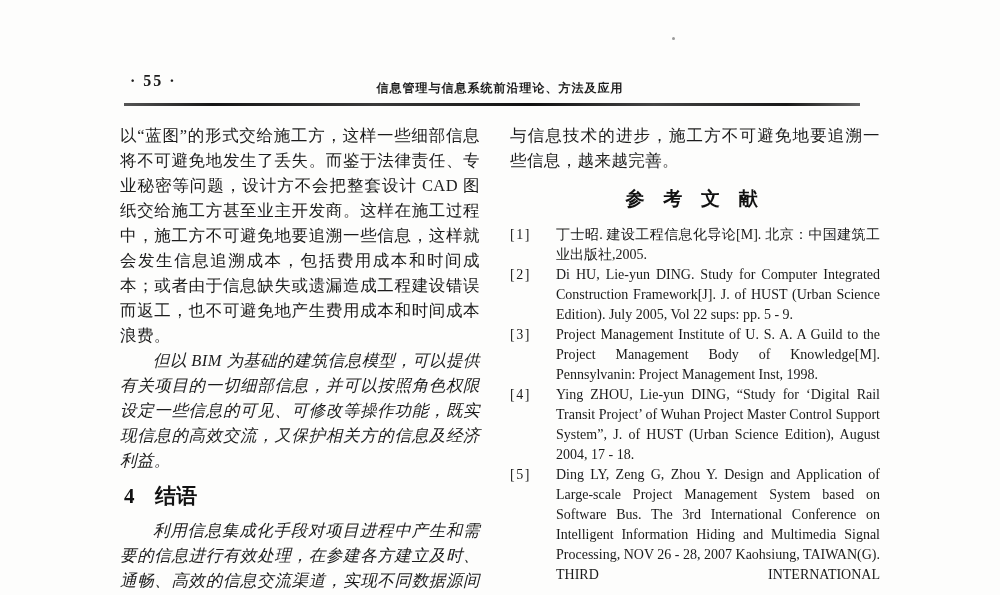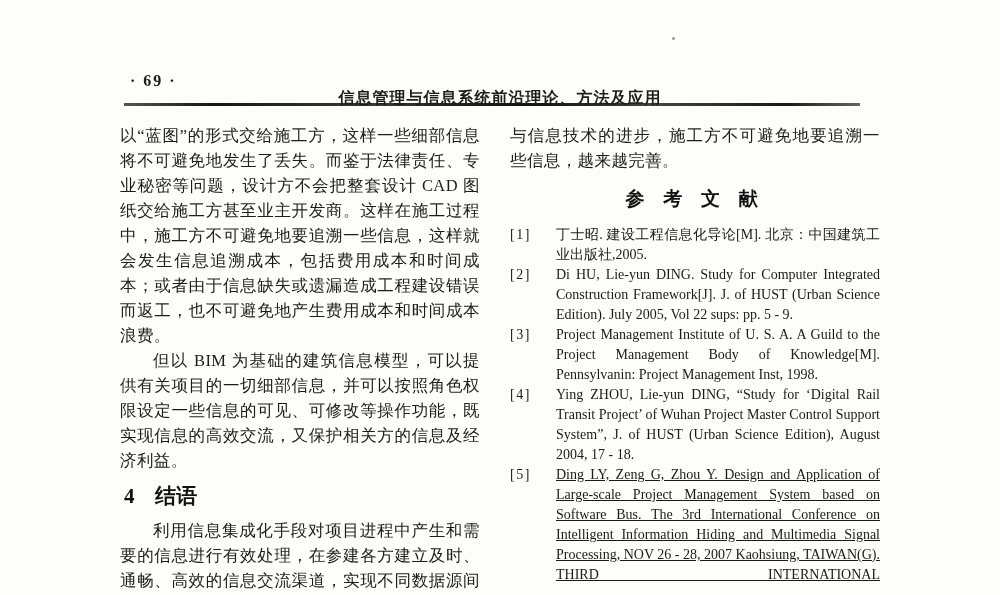--- a/index.html
+++ b/index.html
@@ -13,74 +13,74 @@
   }
   .page { padding: 72px 120px 0 120px; position: relative; }
 
   
   .header { position: relative; height: 22px; }
   .page-number {
     position: absolute; left: 10px; top: 0;
     font-size: 16px; letter-spacing: 2px; font-weight: bold;
   }
   .header-title {
-    position: absolute; left: 0; right: 0; top: 16px;
-    text-align: center; font-size: 16px; font-weight: bold;
+    position: absolute; left: 0; right: 0; top: 8px;
+    text-align: center; font-size: 12px; font-weight: bold;
     letter-spacing: 1px;
   }
   .header-rule {
     height: 3px; margin: 9px 20px 0 4px;
     background: linear-gradient(90deg, #555 0%, #161616 12%, #3a3a3a 34%, #101010 55%, #444 72%, #181818 90%, #666 100%);
   }
 
   
   .columns { display: flex; gap: 30px; margin-top: 17px; }
   .col-left  { width: 360px; }
   .col-right { width: 370px; }
 
   .cn-body {
     font-size: 16.5px; line-height: 25px;
     text-align: justify; text-justify: inter-ideograph;
     letter-spacing: 0.4px;
   }
-  .indent { text-indent: 2em; }
+  .indent { text-indent: 2em; font-style: italic; }
 
   .section-heading {
     display: flex; gap: 20px; align-items: baseline;
     font-size: 21px; font-weight: bold; color: #111;
     margin: 11px 0 9px 4px;
   }
 
   
   .refs-heading {
     text-align: center; font-weight: bold; font-size: 19px;
     letter-spacing: 7px; margin: 13px 0 13px; color: #111;
   }
   .ref {
     display: flex; font-size: 14px; line-height: 20px;
     margin-bottom: 0px; color: #1a1a1a;
   }
   .ref-label { flex: 0 0 46px; letter-spacing: 1.5px; }
   .ref-text  { flex: 1; text-align: justify; }
-  .ref-last .ref-text { text-align-last: justify; text-decoration: underline; }
+  .ref-last .ref-text { text-align-last: justify; }
 
   .scan-speck {
     position: absolute; left: 672px; top: 37px;
     width: 3px; height: 3px; background: #9a9a9a; border-radius: 50%;
   }
 </style>
 </head>
 <body>
 
 <div class="scan-speck"></div>
 
 <div class="page">
 
   <div class="header">
-    <span class="page-number">· 69 ·</span>
+    <span class="page-number">· 55 ·</span>
     <span class="header-title">信息管理与信息系统前沿理论、方法及应用</span>
   </div>
   <div class="header-rule"></div>
 
   <div class="columns">
 
     <div class="col-left cn-body">
       <p class="para">以“蓝图”的形式交给施工方，这样一些细部信息将不可避免地发生了丢失。而鉴于法律责任、专业秘密等问题，设计方不会把整套设计 CAD 图纸交给施工方甚至业主开发商。这样在施工过程中，施工方不可避免地要追溯一些信息，这样就会发生信息追溯成本，包括费用成本和时间成本；或者由于信息缺失或遗漏造成工程建设错误而返工，也不可避免地产生费用成本和时间成本浪费。</p>
       <p class="para indent">但以 BIM 为基础的建筑信息模型，可以提供有关项目的一切细部信息，并可以按照角色权限设定一些信息的可见、可修改等操作功能，既实现信息的高效交流，又保护相关方的信息及经济利益。</p>
 

